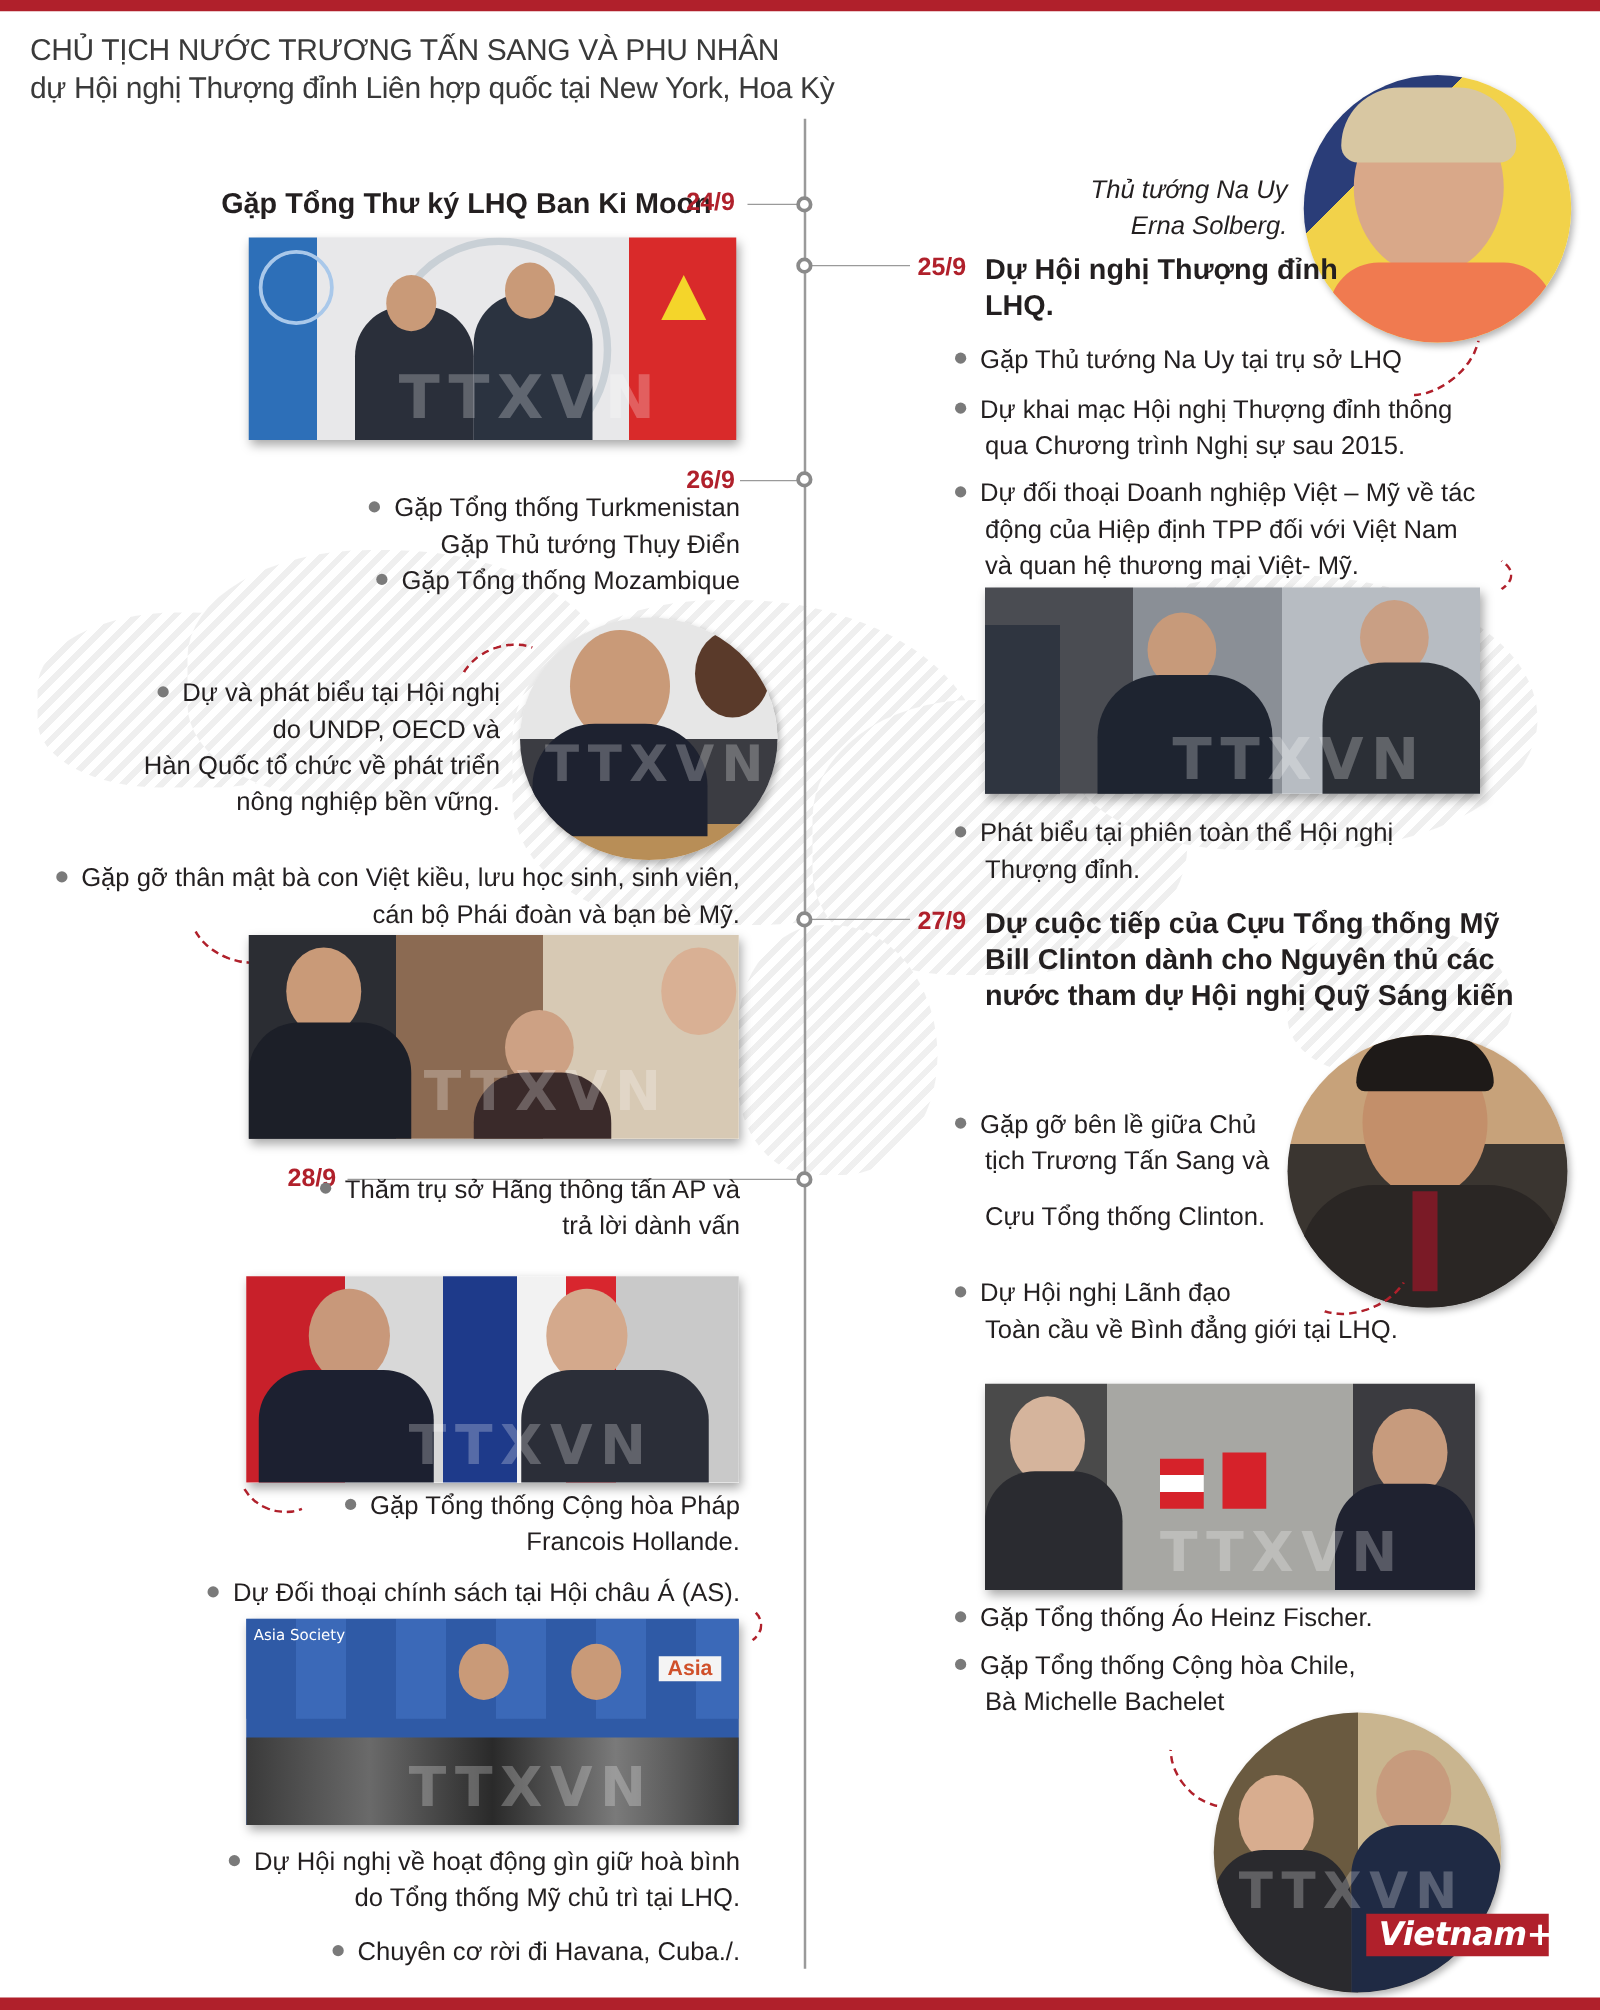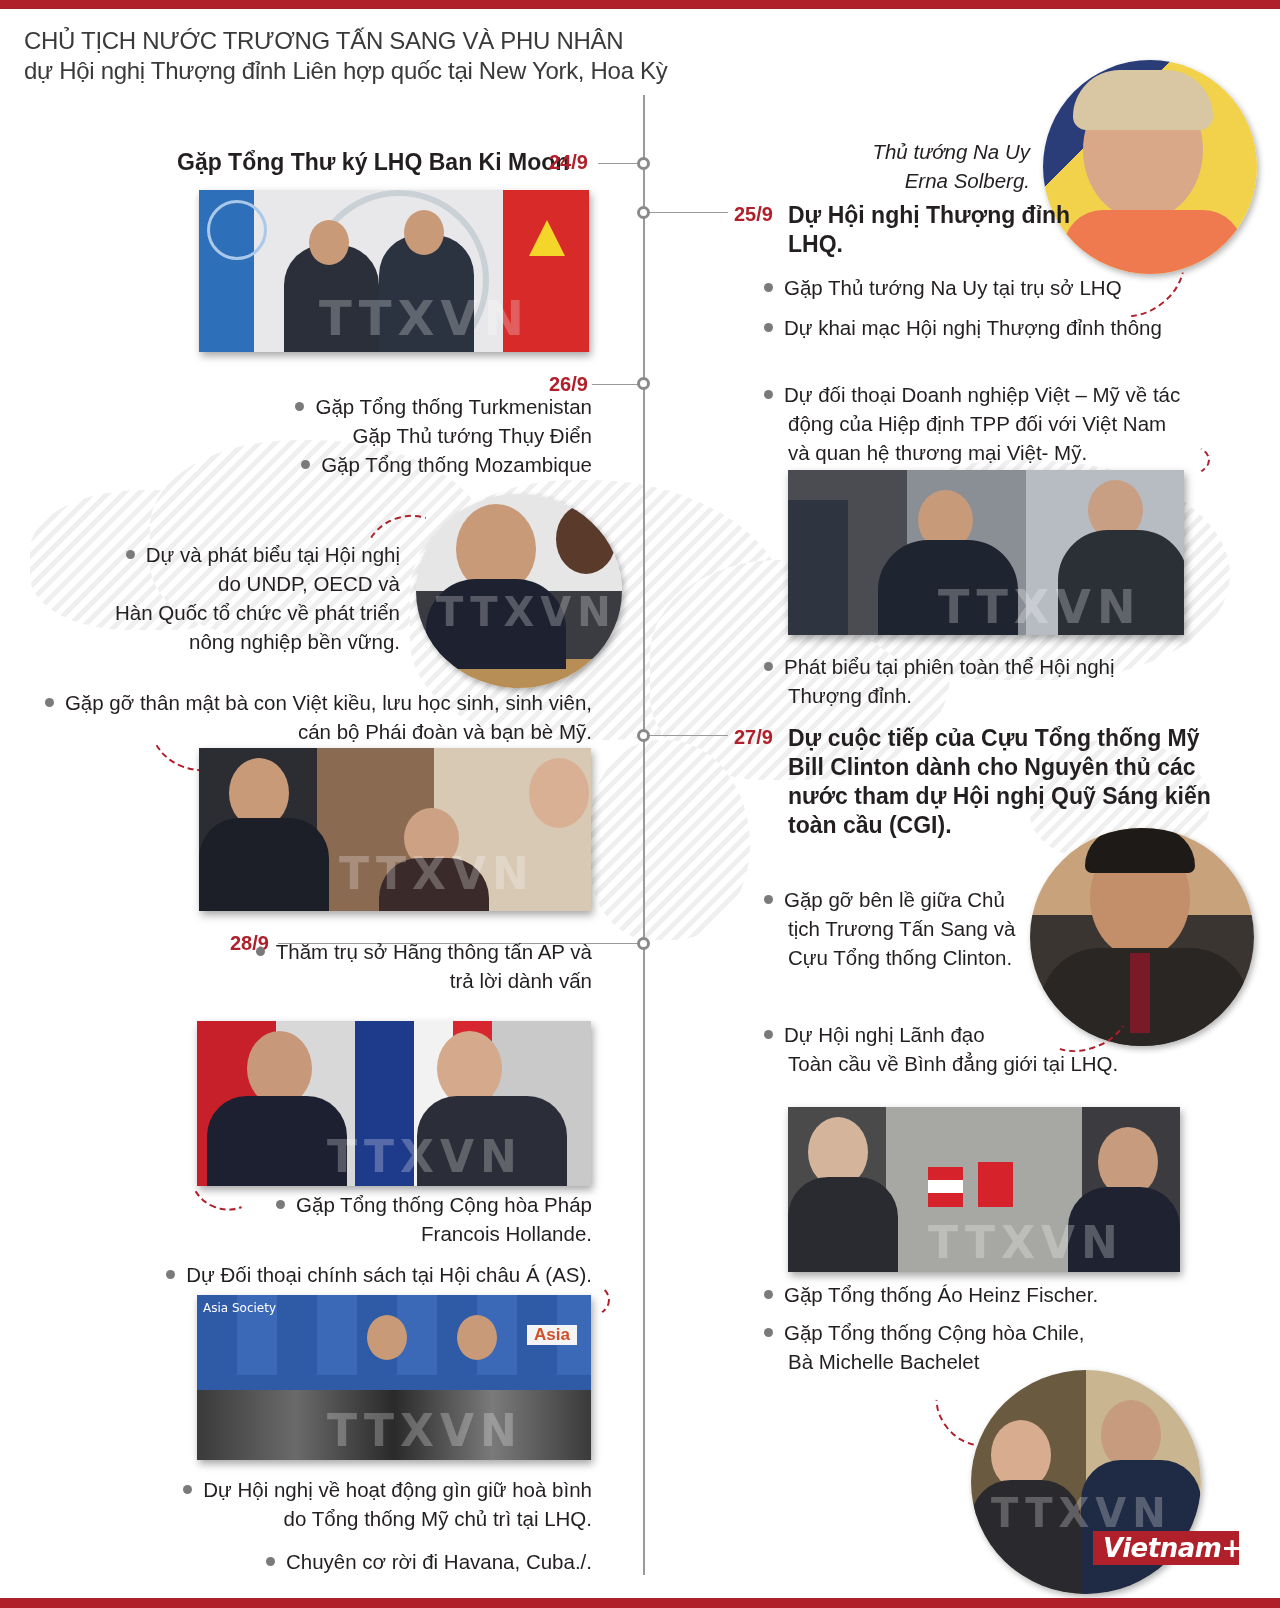--- a/index.html
+++ b/index.html
@@ -89,20 +89,21 @@
 <div class="heading-bold" style="left:788px;top:201px;">
   <div>Dự Hội nghị Thượng đỉnh</div>
   <div>LHQ.</div>
 </div>
 
 <div class="txt" style="left:764px;top:273px;">
   <div><span class="bullet"></span><span>Gặp Thủ tướng Na Uy tại trụ sở LHQ</span></div>
 </div>
 <div class="txt" style="left:764px;top:313px;">
   <div><span class="bullet"></span><span>Dự khai mạc Hội nghị Thượng đỉnh thông</span></div>
+  <div style="padding-left:24px;">qua Chương trình Nghị sự sau 2015.</div>
 </div>
 <div class="txt" style="left:764px;top:380px;">
   <div><span class="bullet"></span><span>Dự đối thoại Doanh nghiệp Việt – Mỹ về tác</span></div>
   <div style="padding-left:24px;">động của Hiệp định TPP đối với Việt Nam</div>
   <div style="padding-left:24px;">và quan hệ thương mại Việt- Mỹ.</div>
 </div>
 <div class="dash" style="left:1100px;top:250px;width:90px;height:60px;transform:rotate(140deg);"></div>
 
 <div class="photo" style="left:788px;top:470px;width:396px;height:165px;background:linear-gradient(90deg,#4a4c52 0 30%,#8a8f96 30% 60%,#b7bcc2 60% 100%);">
   <div style="position:absolute;left:130px;top:20px;width:55px;height:60px;background:#c79a7a;border-radius:50%;"></div>
@@ -156,33 +157,32 @@
   <div class="wm" style="left:140px;top:100px;font-size:44px;">TTXVN</div>
 </div>
 
 <div class="hline" style="left:643px;top:735px;width:85px;"></div>
 <div class="node" style="left:637px;top:729px;"></div>
 <div class="date" style="left:734px;top:725px;">27/9</div>
 <div class="heading-bold" style="left:788px;top:724px;">
   <div>Dự cuộc tiếp của Cựu Tổng thống Mỹ</div>
   <div>Bill Clinton dành cho Nguyên thủ các</div>
   <div>nước tham dự Hội nghị Quỹ Sáng kiến</div>
-  <div>toàn cầu (CGI).</div>
 </div>
 
 <div class="circle" style="left:1030px;top:828px;width:224px;height:218px;background:linear-gradient(180deg,#c7a27a 0 40%,#3a3530 40% 100%);">
   <div style="position:absolute;left:60px;top:10px;width:100px;height:120px;background:#c38f6a;border-radius:50%;"></div>
   <div style="position:absolute;left:55px;top:0;width:110px;height:45px;background:#1e1a18;border-radius:55px 55px 10px 10px;"></div>
   <div style="position:absolute;left:10px;top:120px;width:210px;height:110px;background:#2a2624;border-radius:60px 60px 0 0;"></div>
   <div style="position:absolute;left:100px;top:125px;width:20px;height:80px;background:#7a1a26;"></div>
 </div>
 <div class="txt" style="left:764px;top:885px;">
   <div><span class="bullet"></span><span>Gặp gỡ bên lề giữa Chủ</span></div>
   <div style="padding-left:24px;">tịch Trương Tấn Sang và</div>
-  <div style="padding-left:24px;">Cựu Tổng thống Clinton.</div>
+  <div style="padding-left:24px;margin-top:16px;">Cựu Tổng thống Clinton.</div>
 </div>
 <div class="dash" style="left:1040px;top:990px;width:90px;height:60px;transform:rotate(160deg);"></div>
 <div class="txt" style="left:764px;top:1020px;">
   <div><span class="bullet"></span><span>Dự Hội nghị Lãnh đạo</span></div>
   <div style="padding-left:24px;">Toàn cầu về Bình đẳng giới tại LHQ.</div>
 </div>
 
 <div class="photo" style="left:788px;top:1107px;width:392px;height:165px;background:linear-gradient(90deg,#4a4a4a 0 25%,#a7a7a3 25% 75%,#3b3b40 75% 100%);">
   <div style="position:absolute;left:20px;top:10px;width:60px;height:70px;background:#d5b49c;border-radius:50%;"></div>
   <div style="position:absolute;left:0;top:70px;width:110px;height:100px;background:#2a2b30;border-radius:40px 40px 0 0;"></div>

